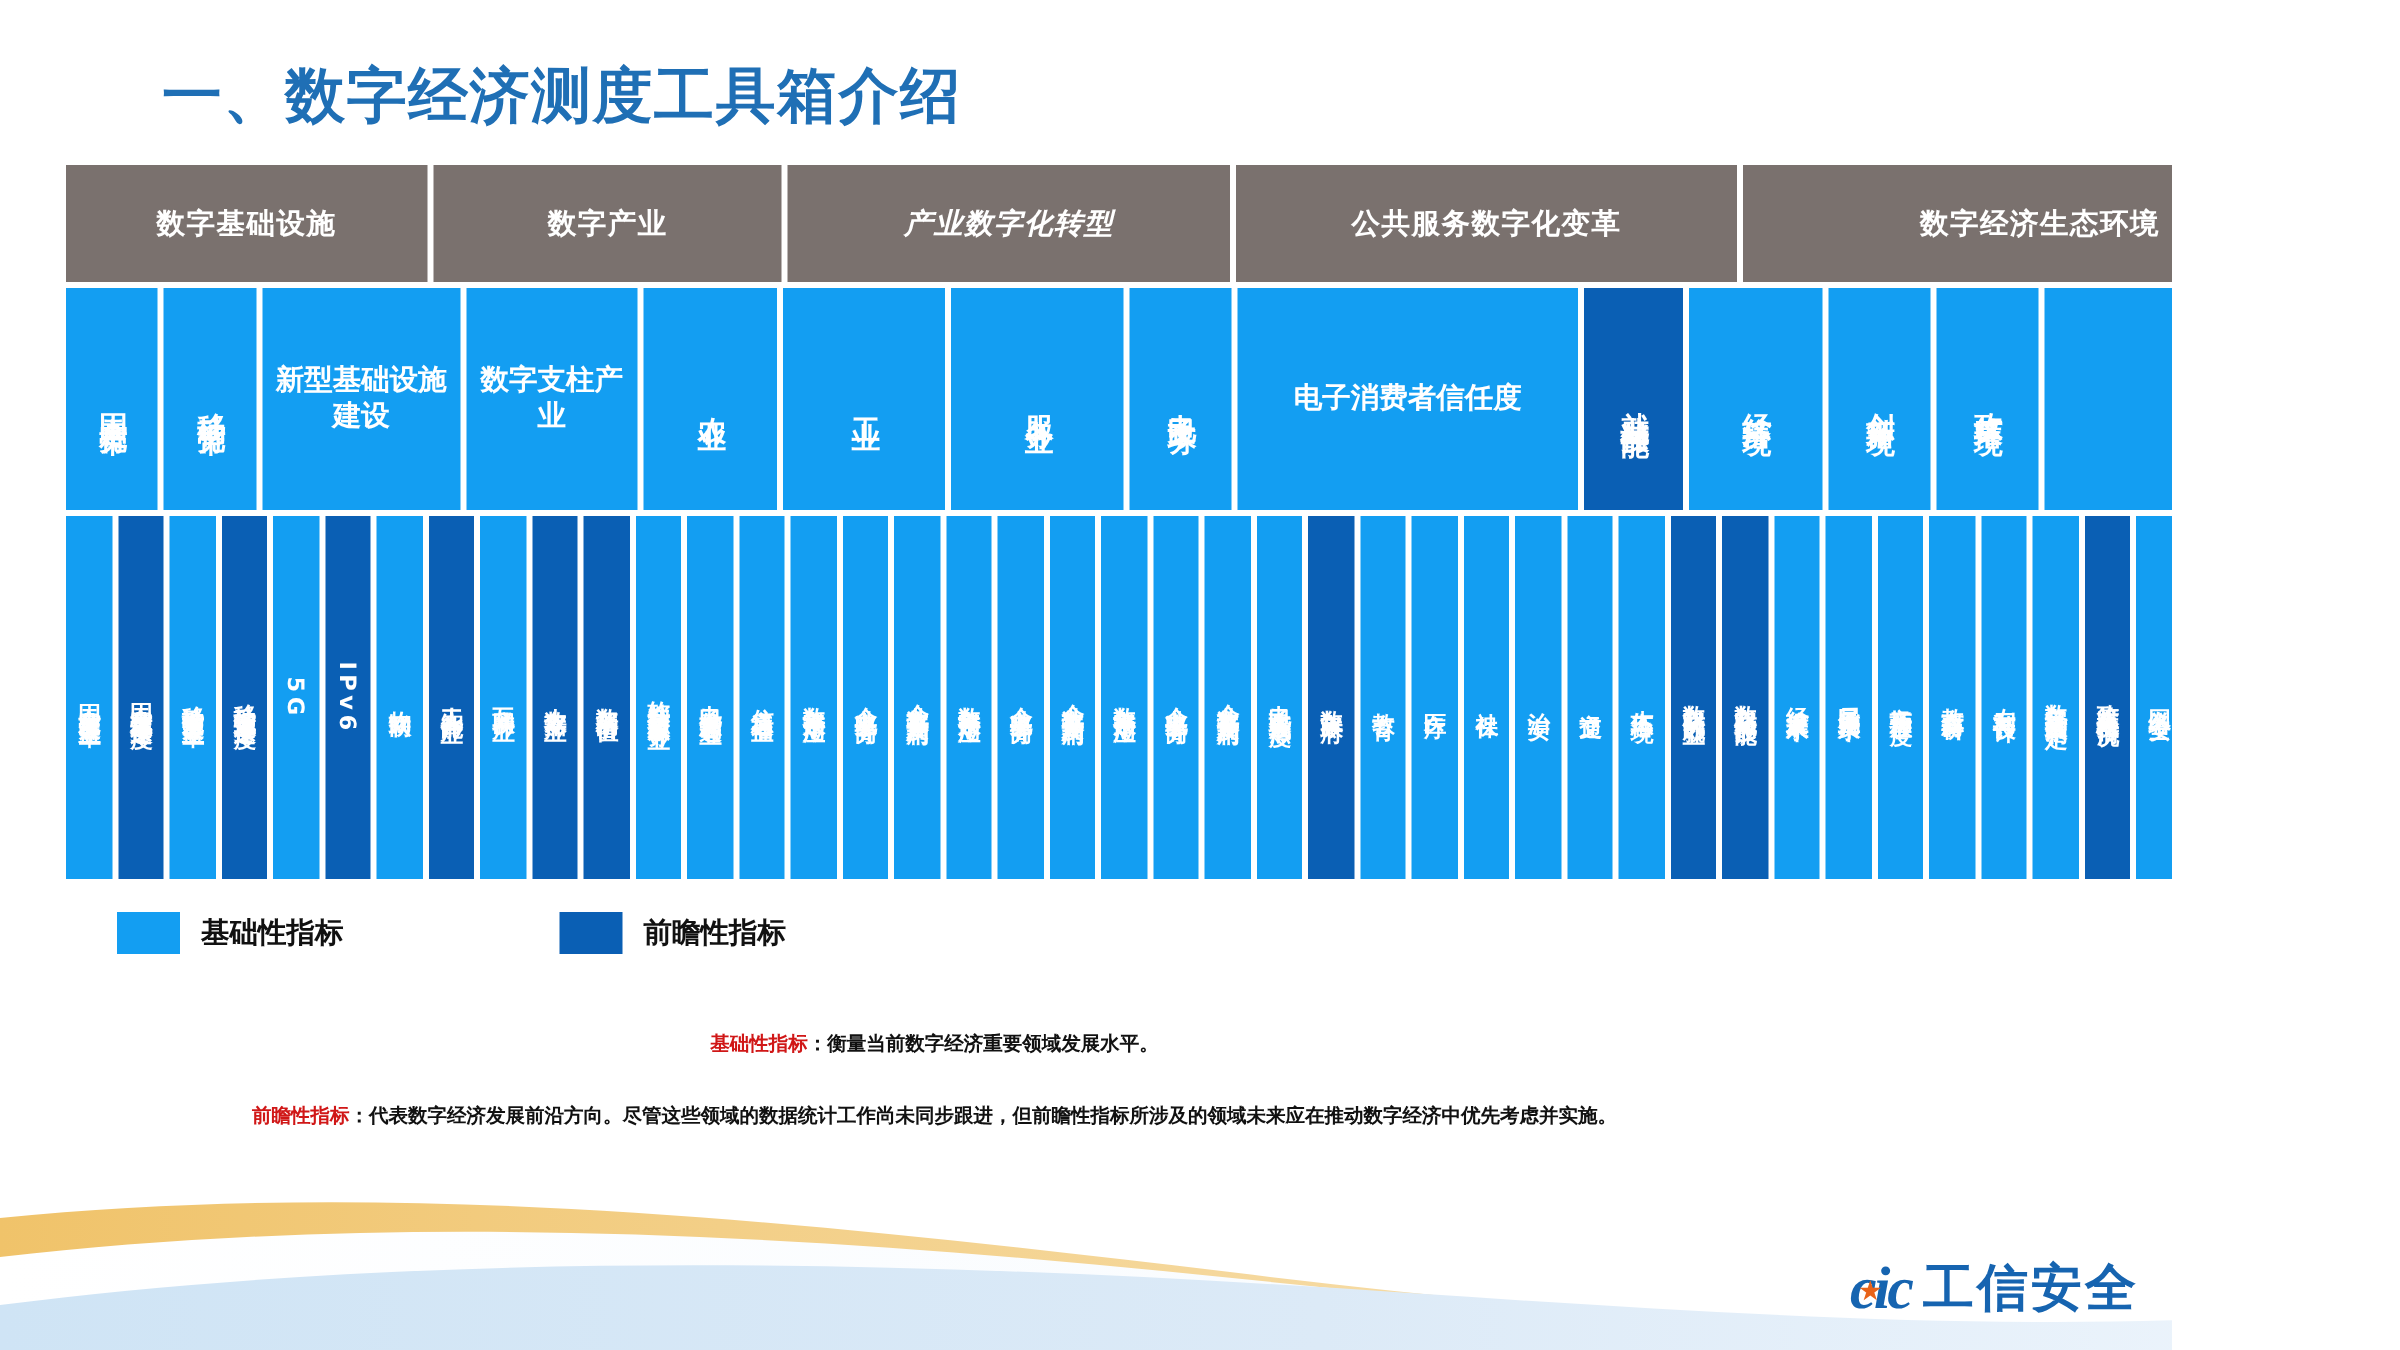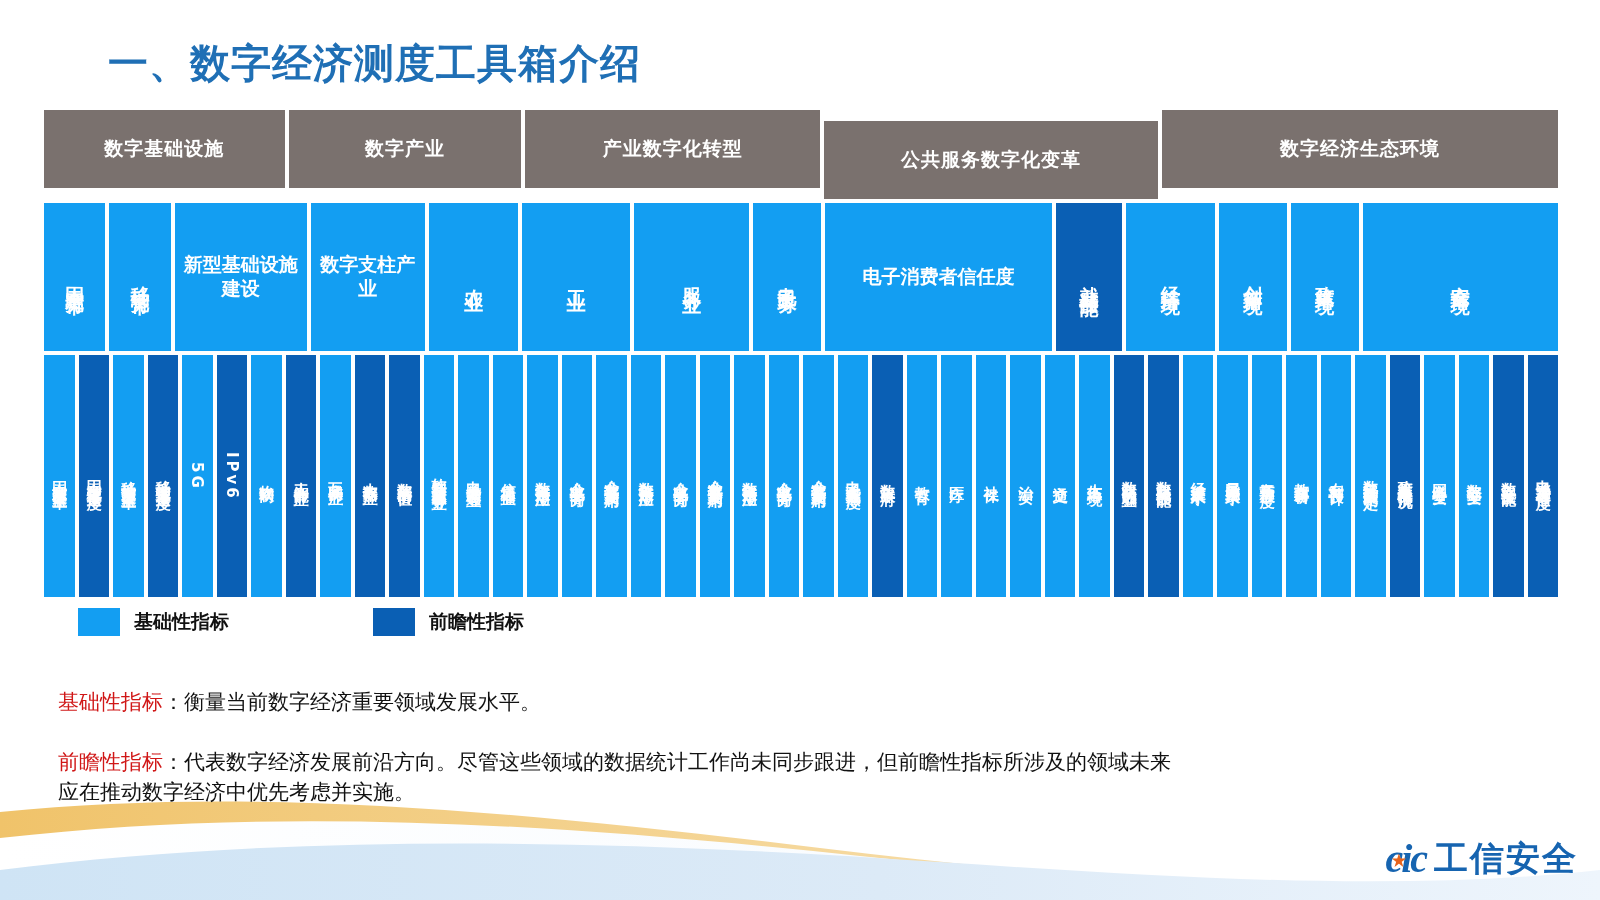--- a/index.html
+++ b/index.html
@@ -4,21 +4,21 @@
 <style>
   * { box-sizing: border-box; margin: 0; padding: 0; }
   html, body {
     width: 1600px; height: 900px;
     font-family: "DejaVu Sans", "Liberation Sans", sans-serif;
     background: #ffffff;
     overflow: hidden;
   }
   #slide {
     position: relative;
-    width: 1600px; height: 900px;
+    width: 1448px; height: 900px;
     background: #ffffff;
     overflow: hidden;
   }
 
   
   .swoosh { position: absolute; left: 0; bottom: 0; width: 1600px; height: 180px; z-index: 0; }
 
   
   #title {
     position: absolute;
@@ -106,21 +106,21 @@
   .lg-label { font-size: 19px; font-weight: bold; color: #111111; }
   .lg-gap { width: 120px; }
 
   
   #notes {
     position: absolute;
     left: 58px; top: 688px;
     width: 1130px;
     z-index: 5;
   }
-  .note { font-size: 21px; font-weight: normal; color: #111111; line-height: 1.42; }
+  .note { font-size: 13px; font-weight: bold; color: #111111; line-height: 1.42; text-align: center; }
   .note + .note { margin-top: 30px; }
   .note-key { color: #d01717; }
 
   
   #logo {
     position: absolute;
     right: 22px; bottom: 18px;
     display: flex; align-items: center; gap: 8px;
     z-index: 6;
   }
@@ -162,22 +162,22 @@
     <path d="M0,118 C280,86 560,104 860,136 C1110,162 1360,178 1600,172 L1600,180 L0,180 Z" fill="url(#gWhite)"></path>
     <path d="M0,150 C300,112 620,120 940,142 C1180,158 1400,172 1600,150 L1600,180 L0,180 Z" fill="url(#gBlue)"></path>
   </svg>
 
   <div id="title">一、数字经济测度工具箱介绍</div>
 
   <div id="matrix">
     <div class="row" id="row-categories">
         <div class="cat" style="flex: 242 0 0px;">数字基础设施</div>
         <div class="cat" style="flex: 234 0 0px;">数字产业</div>
-        <div class="cat" style="flex: 296 0 0px;">产业数字化转型</div>
-        <div class="cat" style="flex: 336 0 0px; margin-top: 11px;">公共服务数字化变革</div>
+        <div class="cat" style="flex: 296 0 0px; font-style: italic;">产业数字化转型</div>
+        <div class="cat" style="flex: 336 0 0px;">公共服务数字化变革</div>
         <div class="cat" style="flex: 398 0 0px;">数字经济生态环境</div>
       </div>
     <div class="row" id="row-subcategories">
         <div class="sub vert basic" style="flex: 56 0 0px;">固定宽带</div>
         <div class="sub vert basic" style="flex: 56 0 0px;">移动宽带</div>
         <div class="sub horiz basic" style="flex: 122 0 0px;">新型基础设施建设</div>
         <div class="sub horiz basic" style="flex: 106 0 0px;">数字支柱产业</div>
         <div class="sub vert basic" style="flex: 82 0 0px;">农业</div>
         <div class="sub vert basic" style="flex: 100 0 0px;">工业</div>
         <div class="sub vert basic" style="flex: 106 0 0px;">服务业</div>

